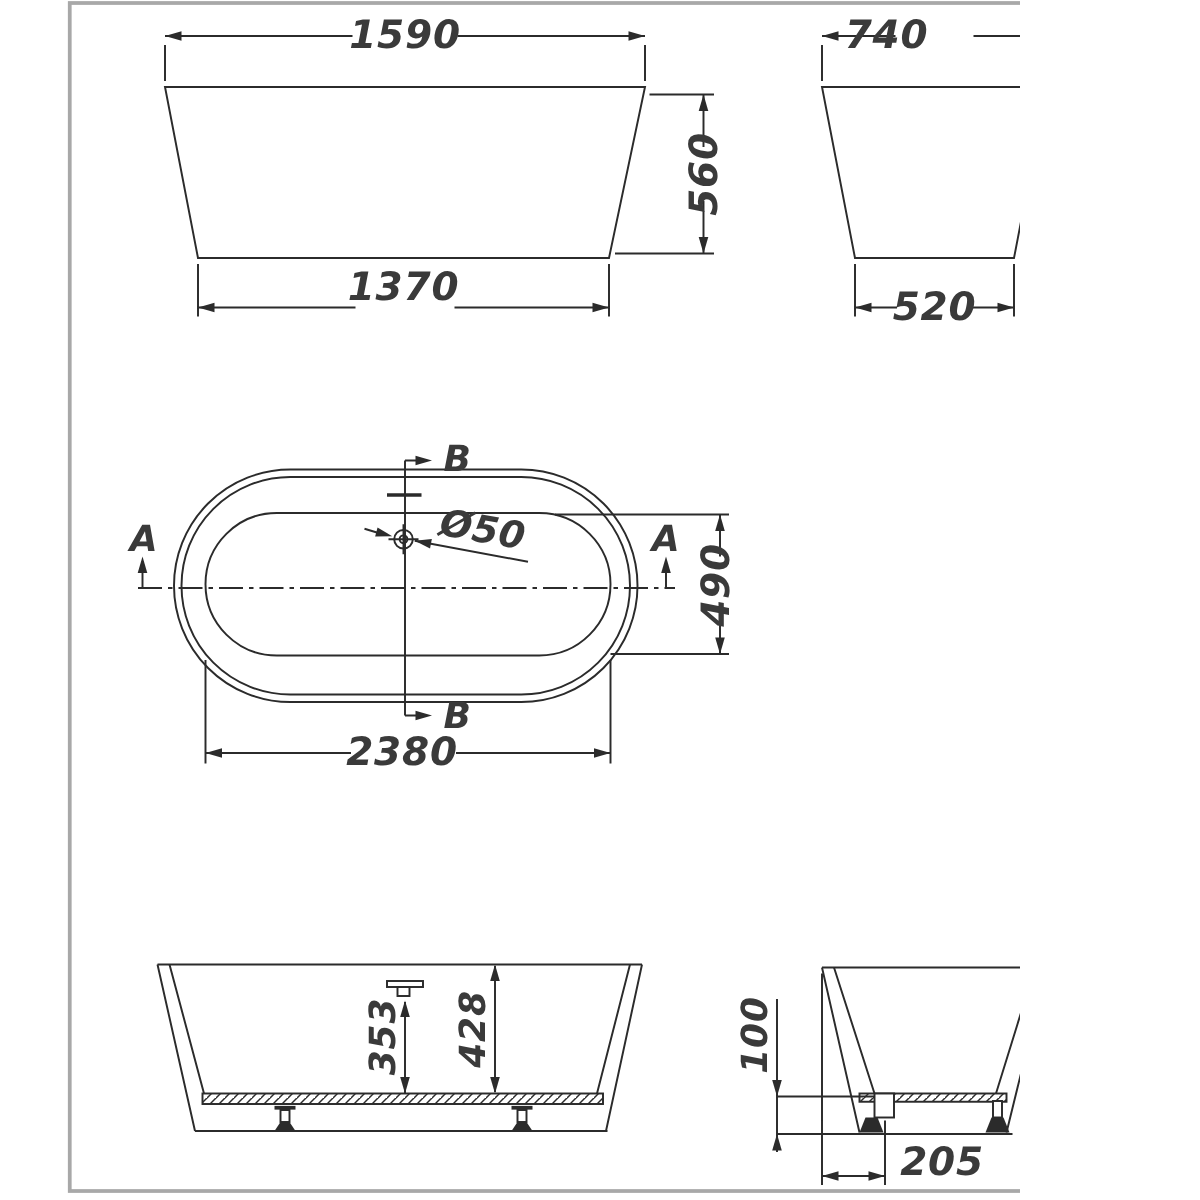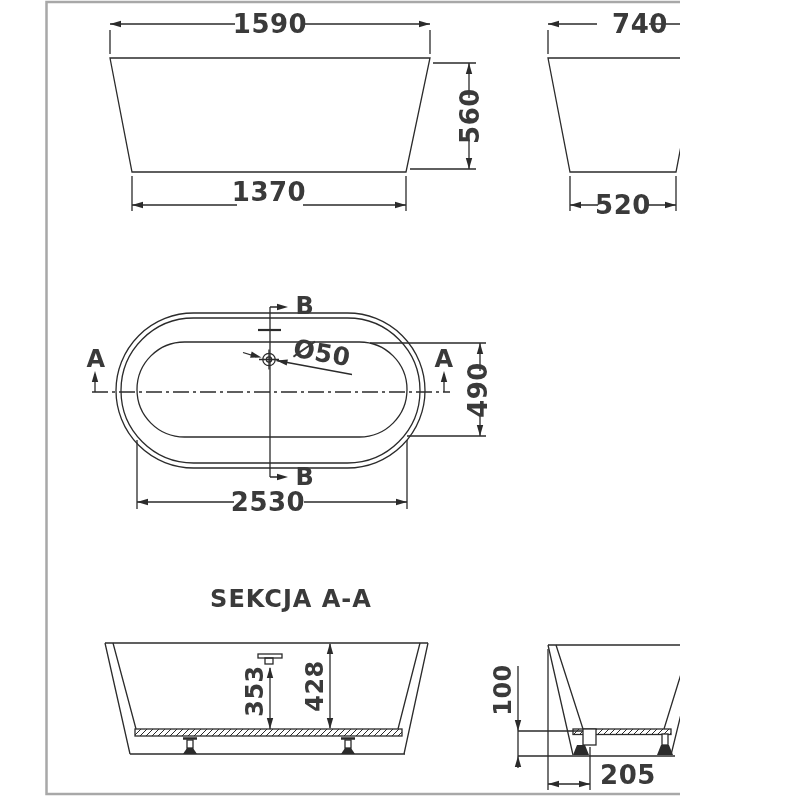--- a/index.html
+++ b/index.html
@@ -1,18 +1,19 @@
 <!DOCTYPE html>
 <html><head>
 <meta charset="utf-8">
 <style>
   html,body{margin:0;padding:0;background:#ffffff;}
   #stage{
     position:relative;width:680px;height:800px;background:#ffffff;overflow:hidden;
     font-family:"DejaVu Sans","Liberation Sans",sans-serif;
+    font-style:italic;
   }
   #drawing-svg{position:absolute;left:0;top:0;}
   .lbl{
     position:absolute;color:#3a3a3a;font-weight:700;font-size:26px;
     transform:translate(-50%,-50%);white-space:nowrap;line-height:1;letter-spacing:0.5px;
   }
   .lbl.rot{transform:translate(-50%,-50%) rotate(-90deg);}
   .lbl.tilt{transform:translate(-50%,-50%) rotate(10deg);}
   .lbl.sec{font-size:24px;letter-spacing:1px;}
   .lbl.mark{font-size:24px;}
@@ -152,31 +153,30 @@
     <path d="M548,649 V790 M590,747 V790 M548,784 H590"></path>
     <polygon points="548,784 559,780.8 559,787.2" fill="#2b2b2b" stroke="none"></polygon>
     <polygon points="590,784 579,780.8 579,787.2" fill="#2b2b2b" stroke="none"></polygon>
   </g>
 </svg>
 
   <div class="lbl" style="left:270px;top:24px;">1590</div>
   <div class="lbl rot" style="left:470px;top:116px;">560</div>
   <div class="lbl" style="left:269px;top:192px;">1370</div>
 
-  <div class="lbl" style="left:640px;top:24px;">740</div>
+  <div class="lbl" style="left:591px;top:24px;">740</div>
   <div class="lbl" style="left:623px;top:205px;text-align:right;">520</div>
 
   <div class="lbl mark" style="left:96px;top:359px;">A</div>
   <div class="lbl mark" style="left:444px;top:359px;">A</div>
   <div class="lbl mark" style="left:305px;top:306px;">B</div>
   <div class="lbl mark" style="left:305px;top:477px;">B</div>
   <div class="lbl tilt" style="left:322px;top:353px;font-size:25px;">Ø50</div>
   <div class="lbl rot" style="left:478px;top:390px;">490</div>
-  <div class="lbl" style="left:268px;top:502px;">2530</div>
+  <div class="lbl" style="left:268px;top:502px;">2380</div>
 
-  <div class="lbl sec" style="left:291px;top:599px;">SEKCJA A-A</div>
   <div class="lbl rot small" style="left:255px;top:691px;">353</div>
   <div class="lbl rot small" style="left:315px;top:686px;">428</div>
 
   <div class="lbl rot small" style="left:503px;top:690px;">100</div>
   <div class="lbl" style="left:628px;top:775px;">205</div>
 
 </div>
 
 </body></html>

